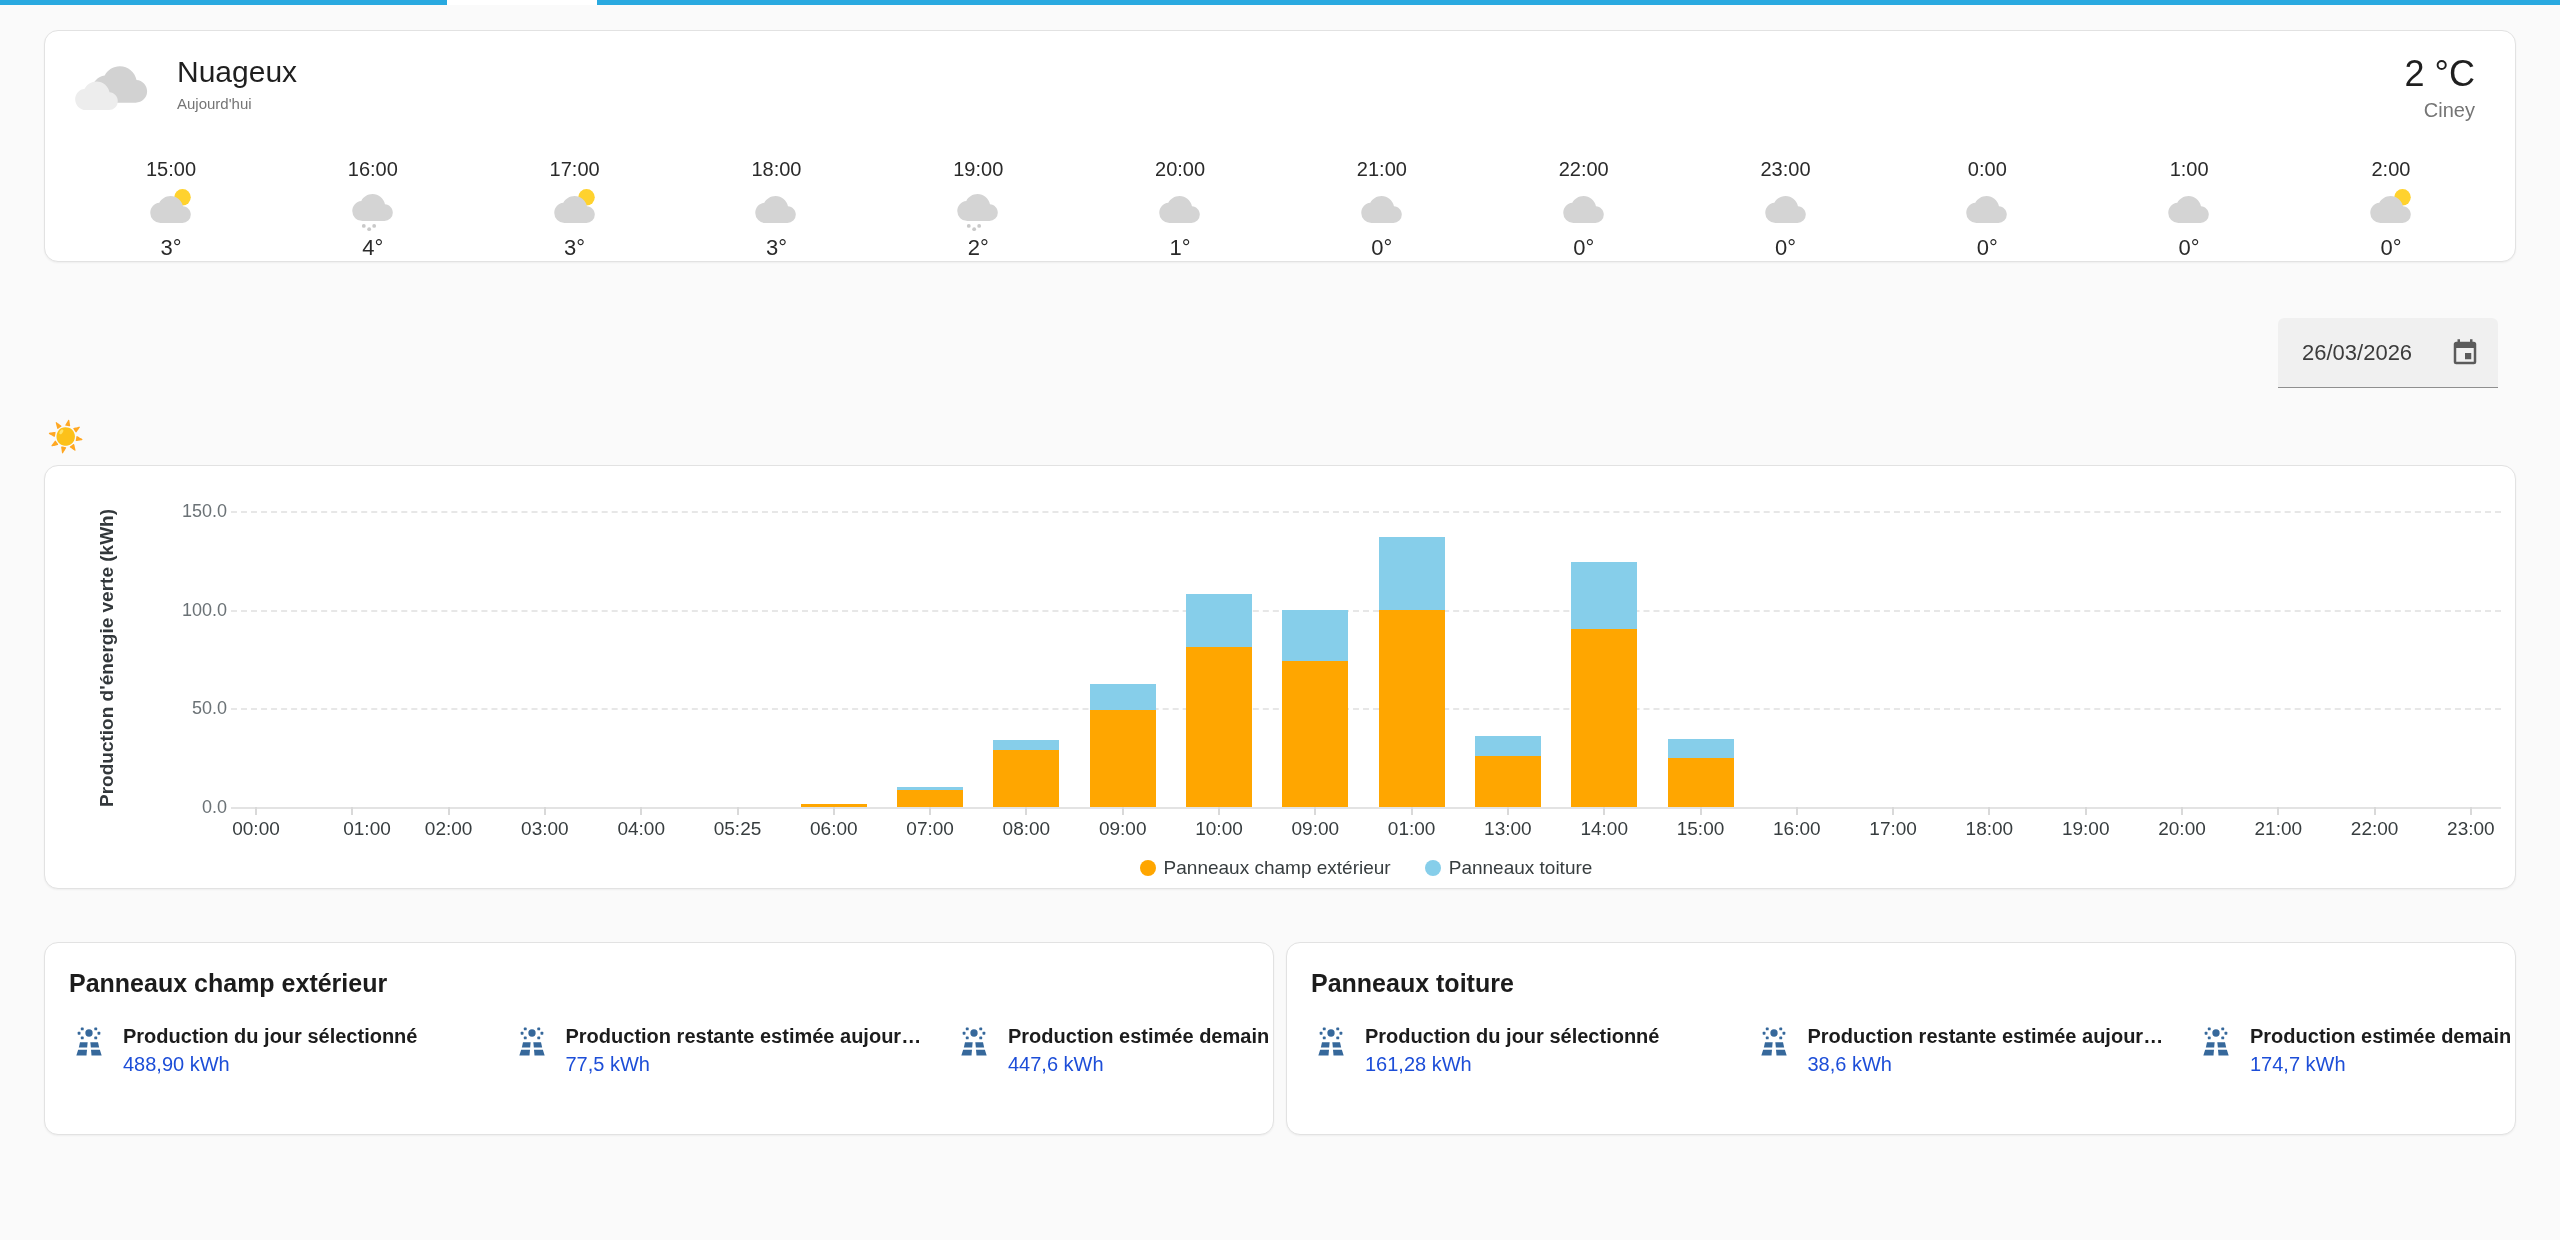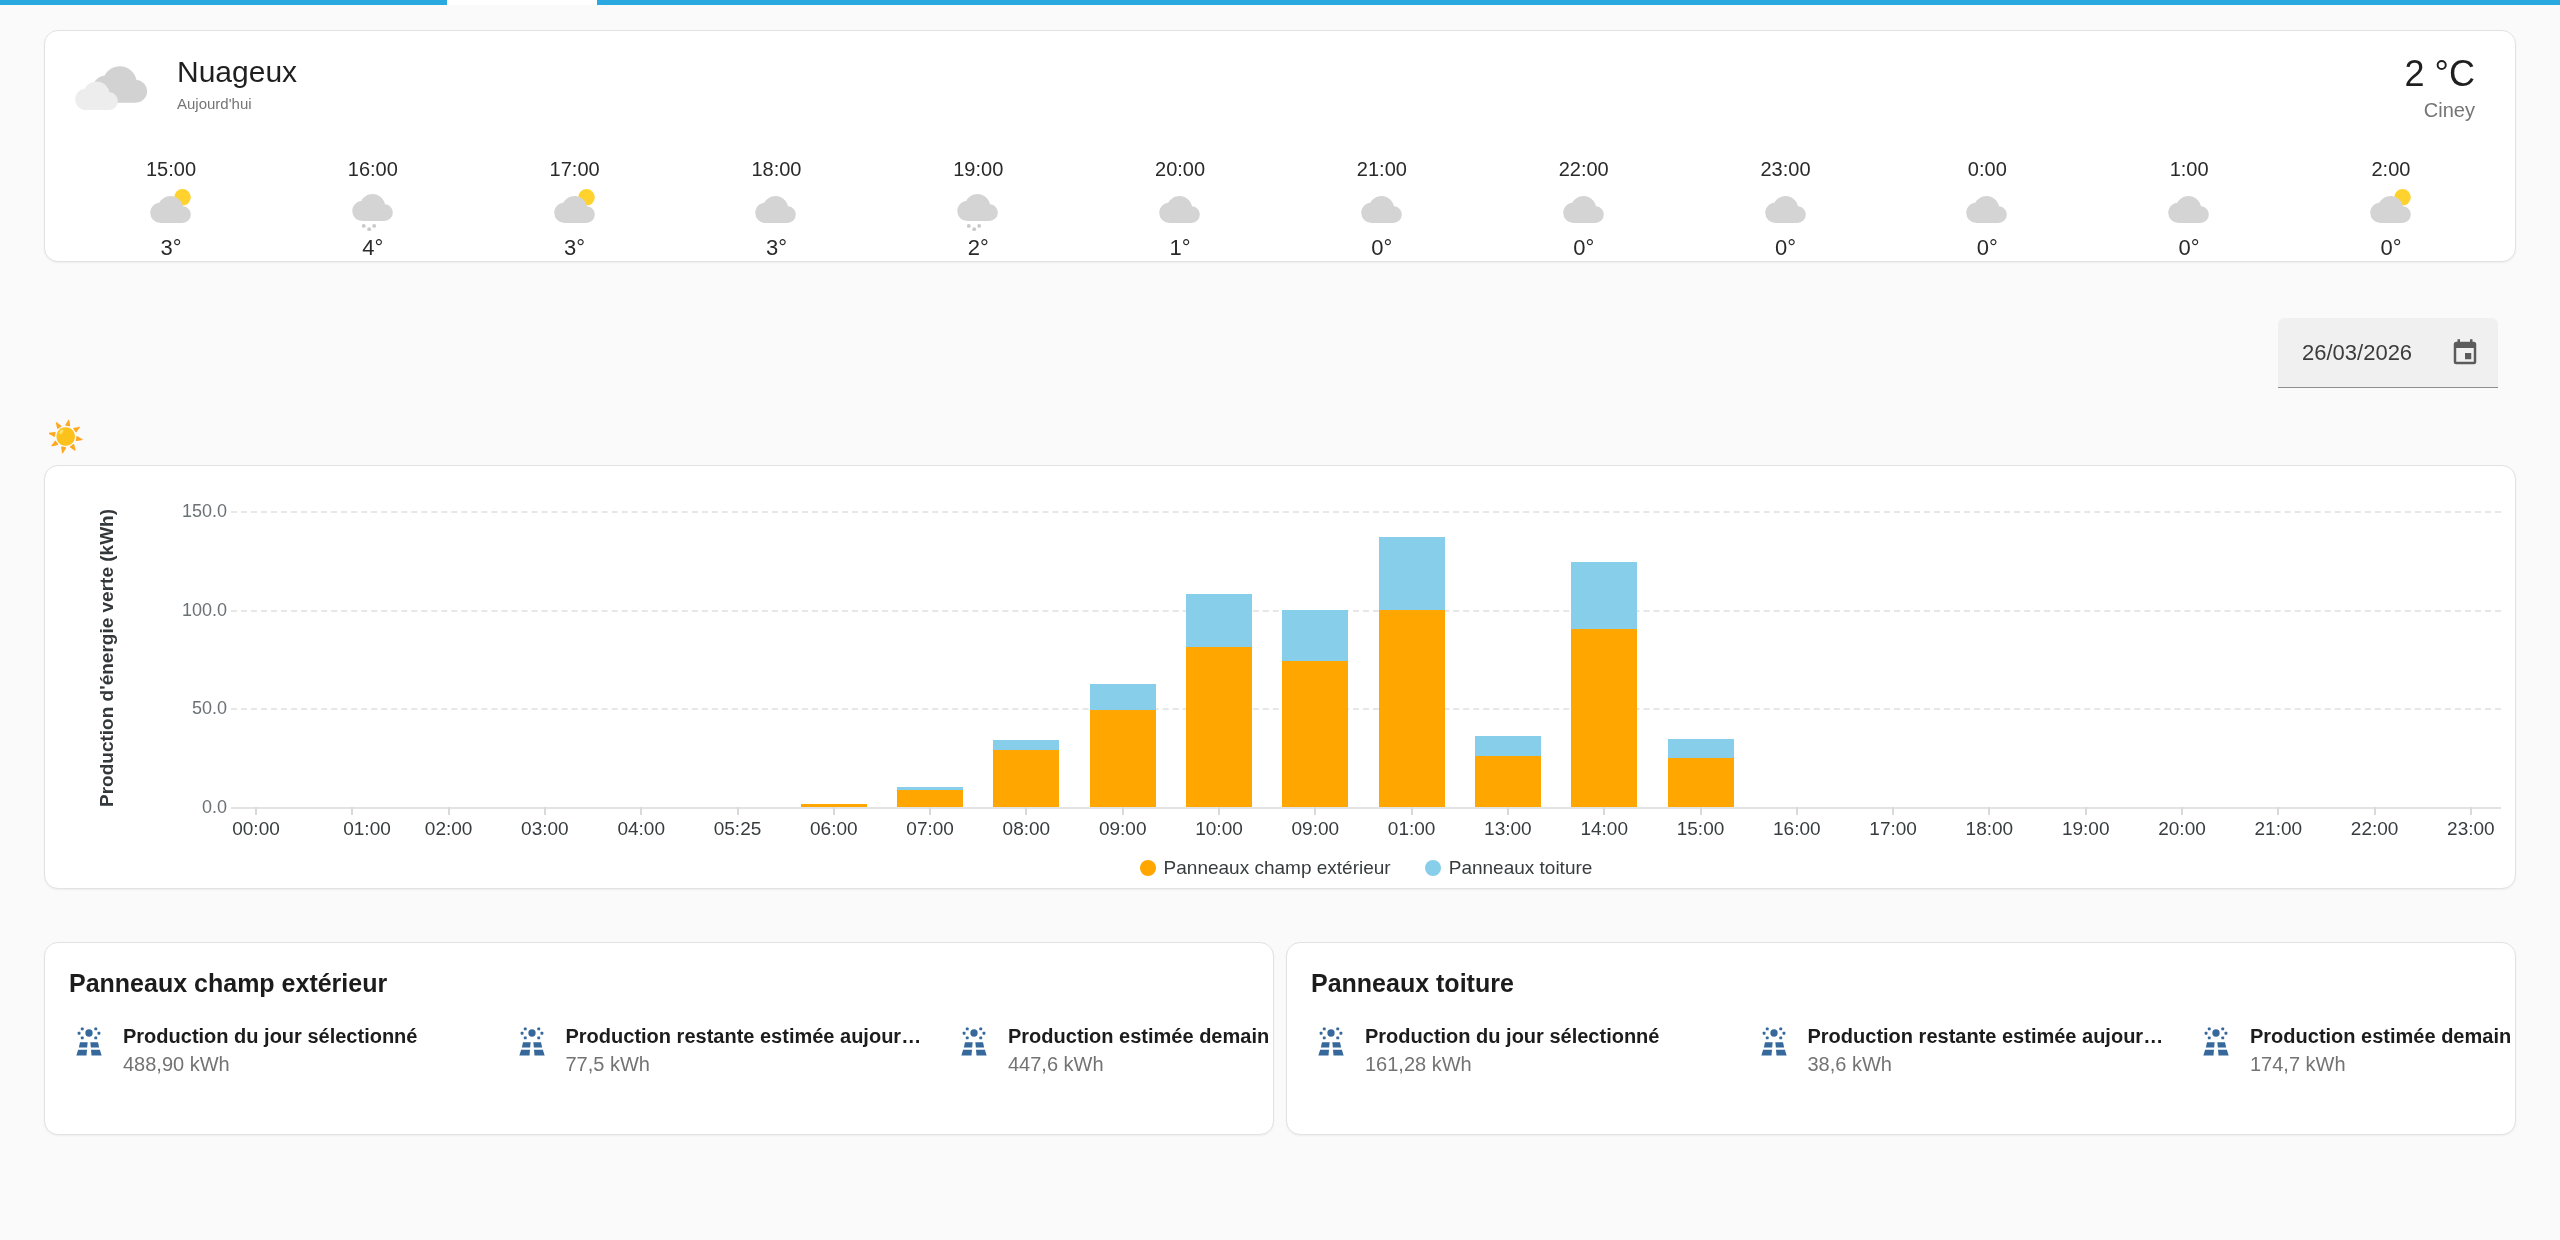--- a/index.html
+++ b/index.html
@@ -86,21 +86,21 @@
   .panel-card { flex:1; height:193px; position:relative; }
   .panel-title { position:absolute; left:24px; top:26px; font-size:25px; font-weight:bold; color:#1c1c1c; }
   .panel-stats {
     position:absolute; left:24px; right:24px; top:80px;
     display:grid; grid-template-columns:37.5% 37.5% 25%;
   }
   .stat-item { display:flex; align-items:flex-start; gap:14px; }
   .stat-icon { width:40px; height:40px; flex:0 0 40px; margin-top:2px; }
   .stat-icon svg { width:100%; height:100%; display:block; }
   .stat-label { font-size:20px; font-weight:bold; color:#1c1c1c; line-height:26px; white-space:nowrap; }
-  .stat-value { font-size:20px; color:#737373; line-height:26px; margin-top:2px; }
+  .stat-value { font-size:20px; color:#1d4ed8; line-height:26px; margin-top:2px; }
 </style>
 </head>
 <body>
 
 <div class="top-strip">
   <div class="bar" style="background: rgb(41, 169, 224);"></div>
   <div class="gap"></div>
 </div>
 
 <div class="card weather-card">

